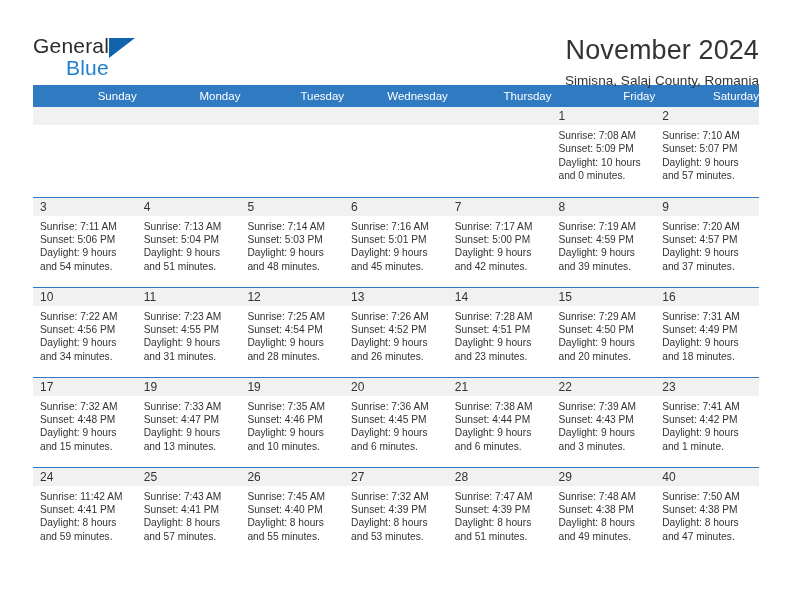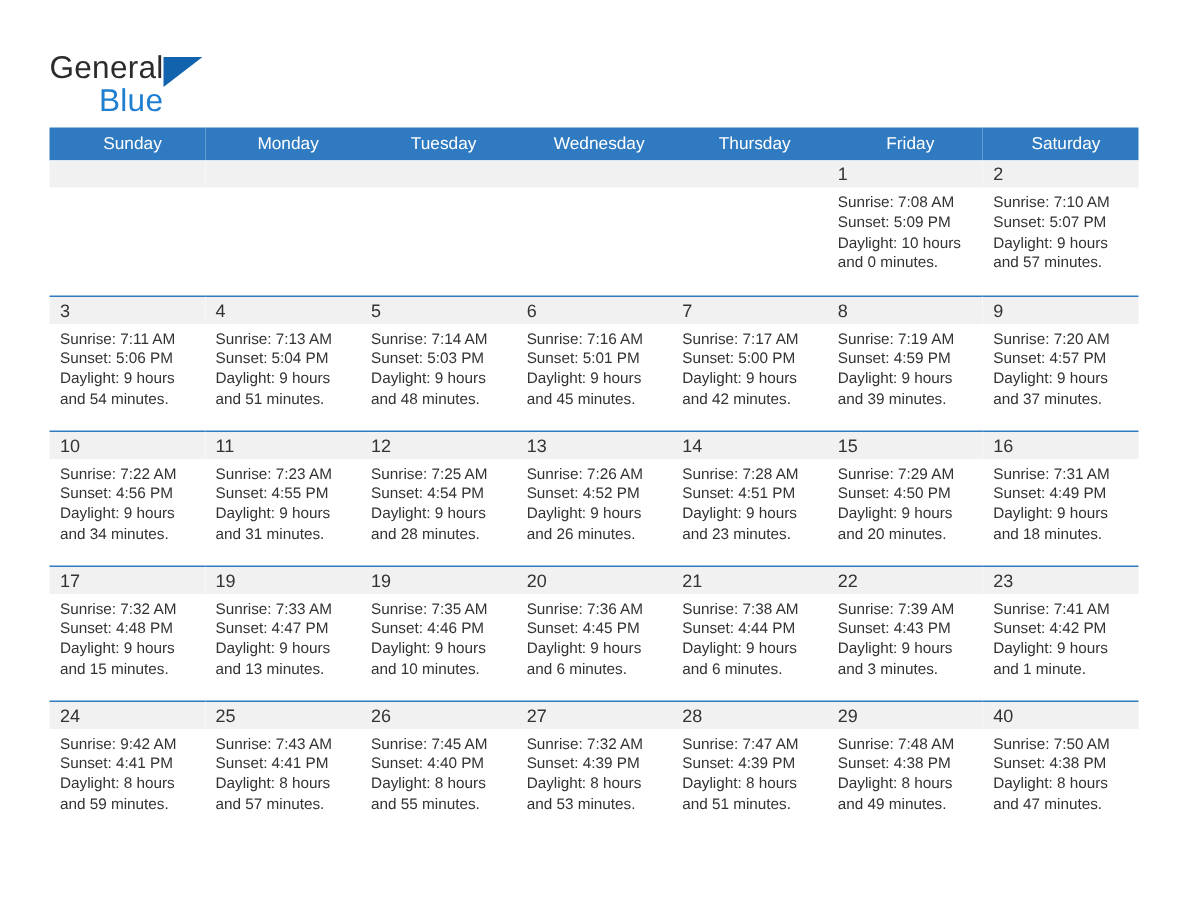--- a/index.html
+++ b/index.html
@@ -84,21 +84,21 @@
   .calendar {
     width: 726px;
     border-collapse: collapse;
     table-layout: fixed;
   }
   .dow-row th {
     background: #2f7ac0;
     color: #ffffff;
     font-size: 11.5px;
     font-weight: normal;
-    text-align: center;
+    text-align: right;
     padding: 5px 0 5px 7px;
     height: 19px;
     box-sizing: border-box;
   }
   .week-row td {
     vertical-align: top;
     padding: 0;
     border-top: 1px solid #2f7ac0;
     height: 90px;
     box-sizing: border-box;
@@ -139,20 +139,24 @@
 </head>
 <body>
 
 <div class="page">
 
   <div class="header">
     <div class="logo">
       <span class="logo-general">General</span>
       <span class="logo-triangle"></span>
       <span class="logo-blue">Blue</span>
+    </div>
+    <div class="title-wrap">
+      <h1 class="cal-title">November 2024</h1>
+      <p class="cal-subtitle">Simisna, Salaj County, Romania</p>
     </div>
   </div>
 
   <table class="calendar">
     <thead>
       <tr class="dow-row">
         <th>Sunday</th>
         <th>Monday</th>
         <th>Tuesday</th>
         <th>Wednesday</th>
@@ -428,21 +432,21 @@
               </div>
             </div>
           </td>
       </tr>
 
       <tr class="week-row">
         <td>
             <div class="daycell">
               <div class="daynum">24</div>
               <div class="details">
-                <div>Sunrise: 9:42 AM</div>
+                <div>Sunrise: 11:42 AM</div>
                 <div>Sunset: 4:41 PM</div>
                 <div class="dl">Daylight: 8 hours and 59 minutes.</div>
               </div>
             </div>
           </td>
         <td>
             <div class="daycell">
               <div class="daynum">25</div>
               <div class="details">
                 <div>Sunrise: 7:43 AM</div>

